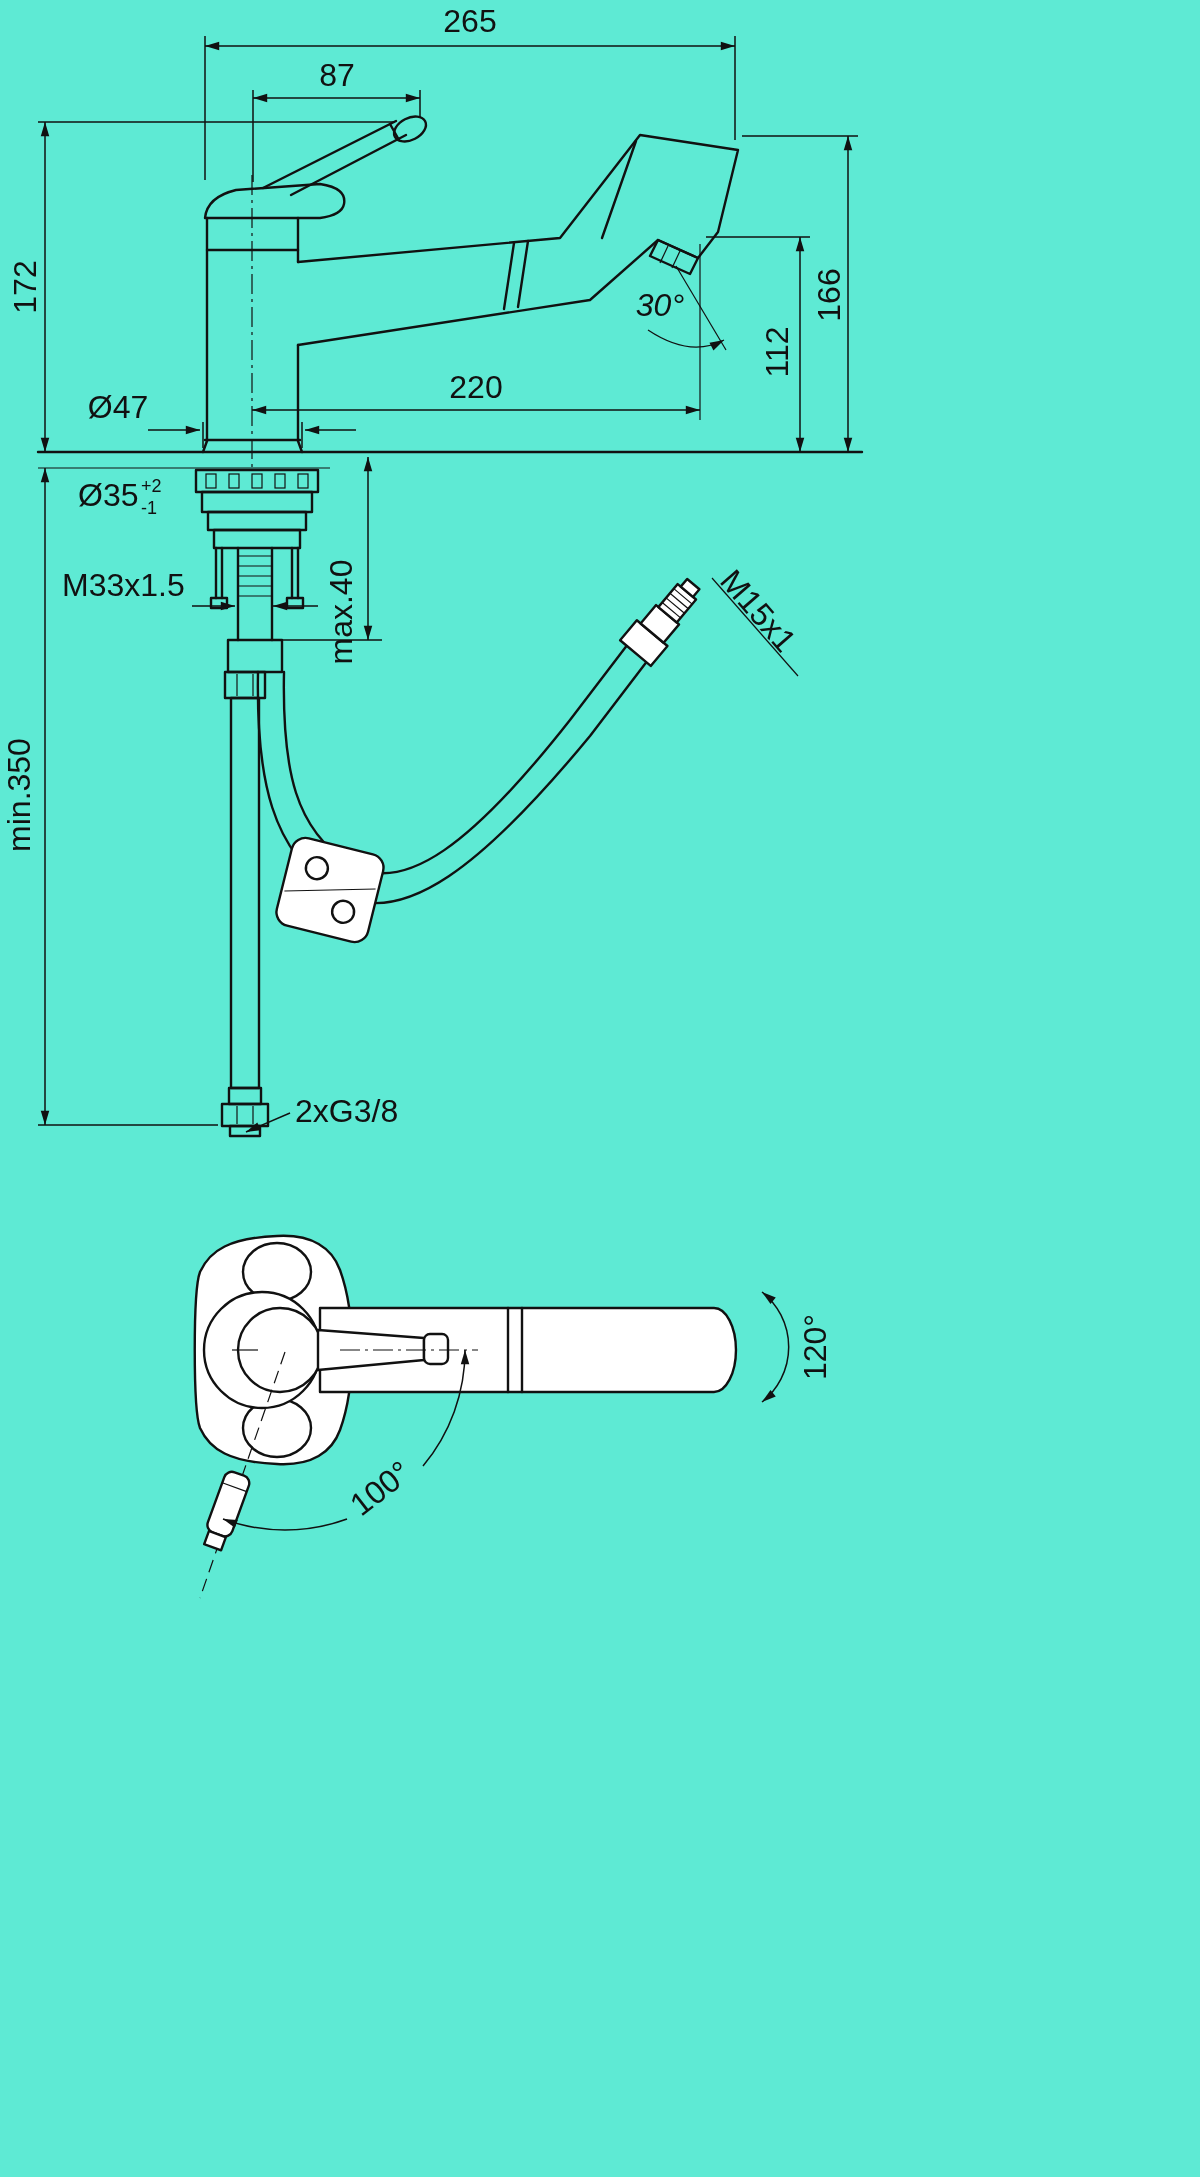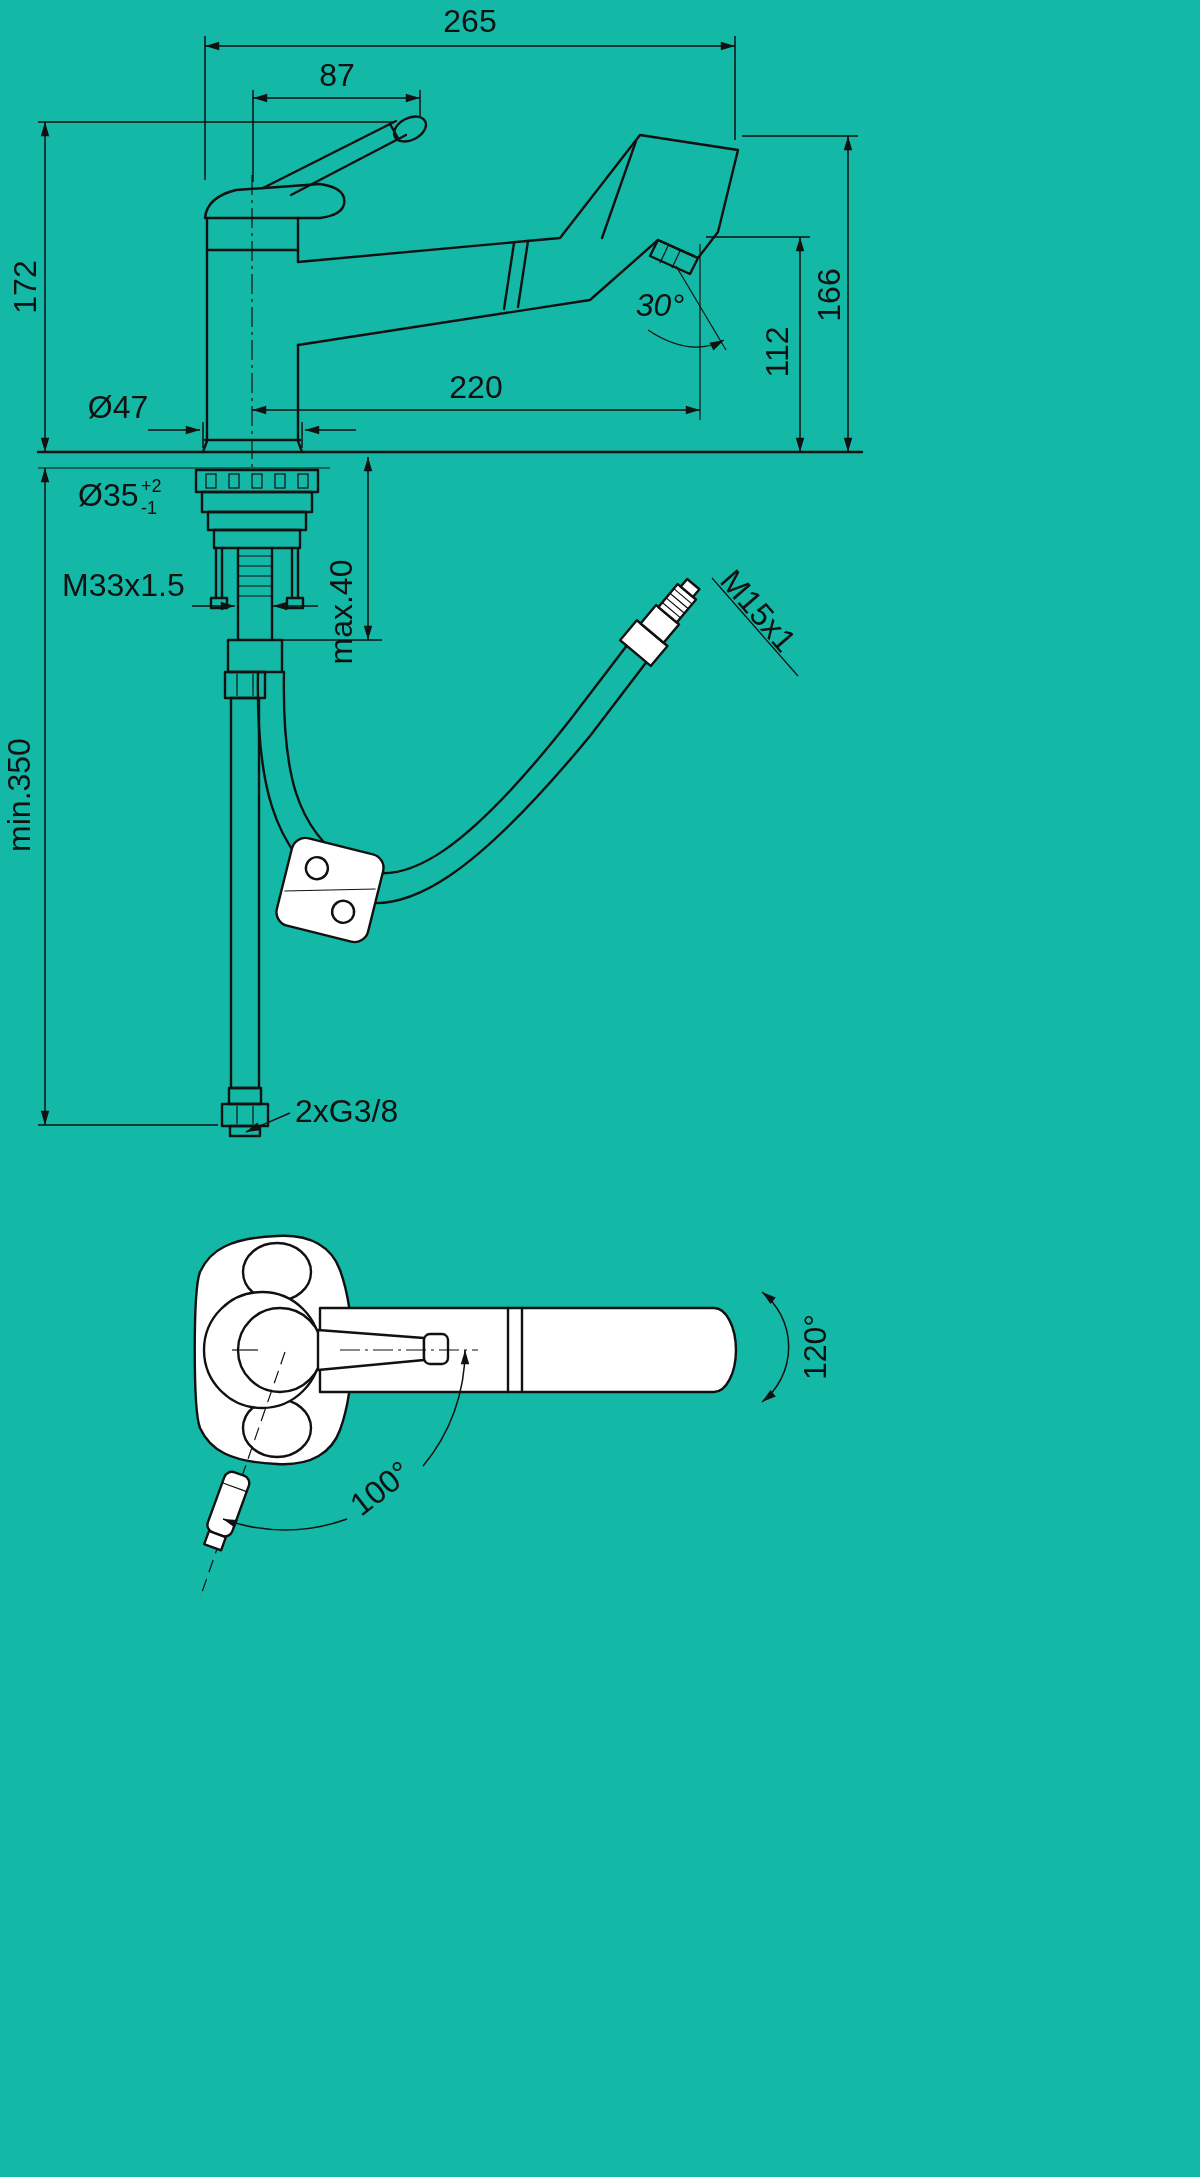--- a/index.html
+++ b/index.html
@@ -1,16 +1,16 @@
 <!DOCTYPE html>
 <html><head>
 <meta charset="utf-8">
 <style>
   html,body{margin:0;padding:0;background:#fff;}
-  .canvas{width:1200px;height:2177px;background:#14b8a6;position:relative;font-family:"Liberation Sans",sans-serif;}
+  .canvas{width:1200px;height:2177px;background:#5eead4;position:relative;font-family:"Liberation Sans",sans-serif;}
   svg{display:block;}
   .ln{stroke:#111;stroke-width:2.4;fill:none;stroke-linecap:round;stroke-linejoin:round;}
   .lnf{stroke:#111;stroke-width:2.4;fill:#fff;stroke-linejoin:round;}
   .dl{stroke:#111;stroke-width:1.5;fill:none;}
   .tl{stroke:#111;stroke-width:1.2;fill:none;}
   .txt{font-family:"Liberation Sans",sans-serif;font-size:32px;fill:#111;}
   .txts{font-family:"Liberation Sans",sans-serif;font-size:18px;fill:#111;}
   .it{font-style:italic;}
   .mid{text-anchor:middle;}
   .dsh{stroke-dasharray:13 7;}

